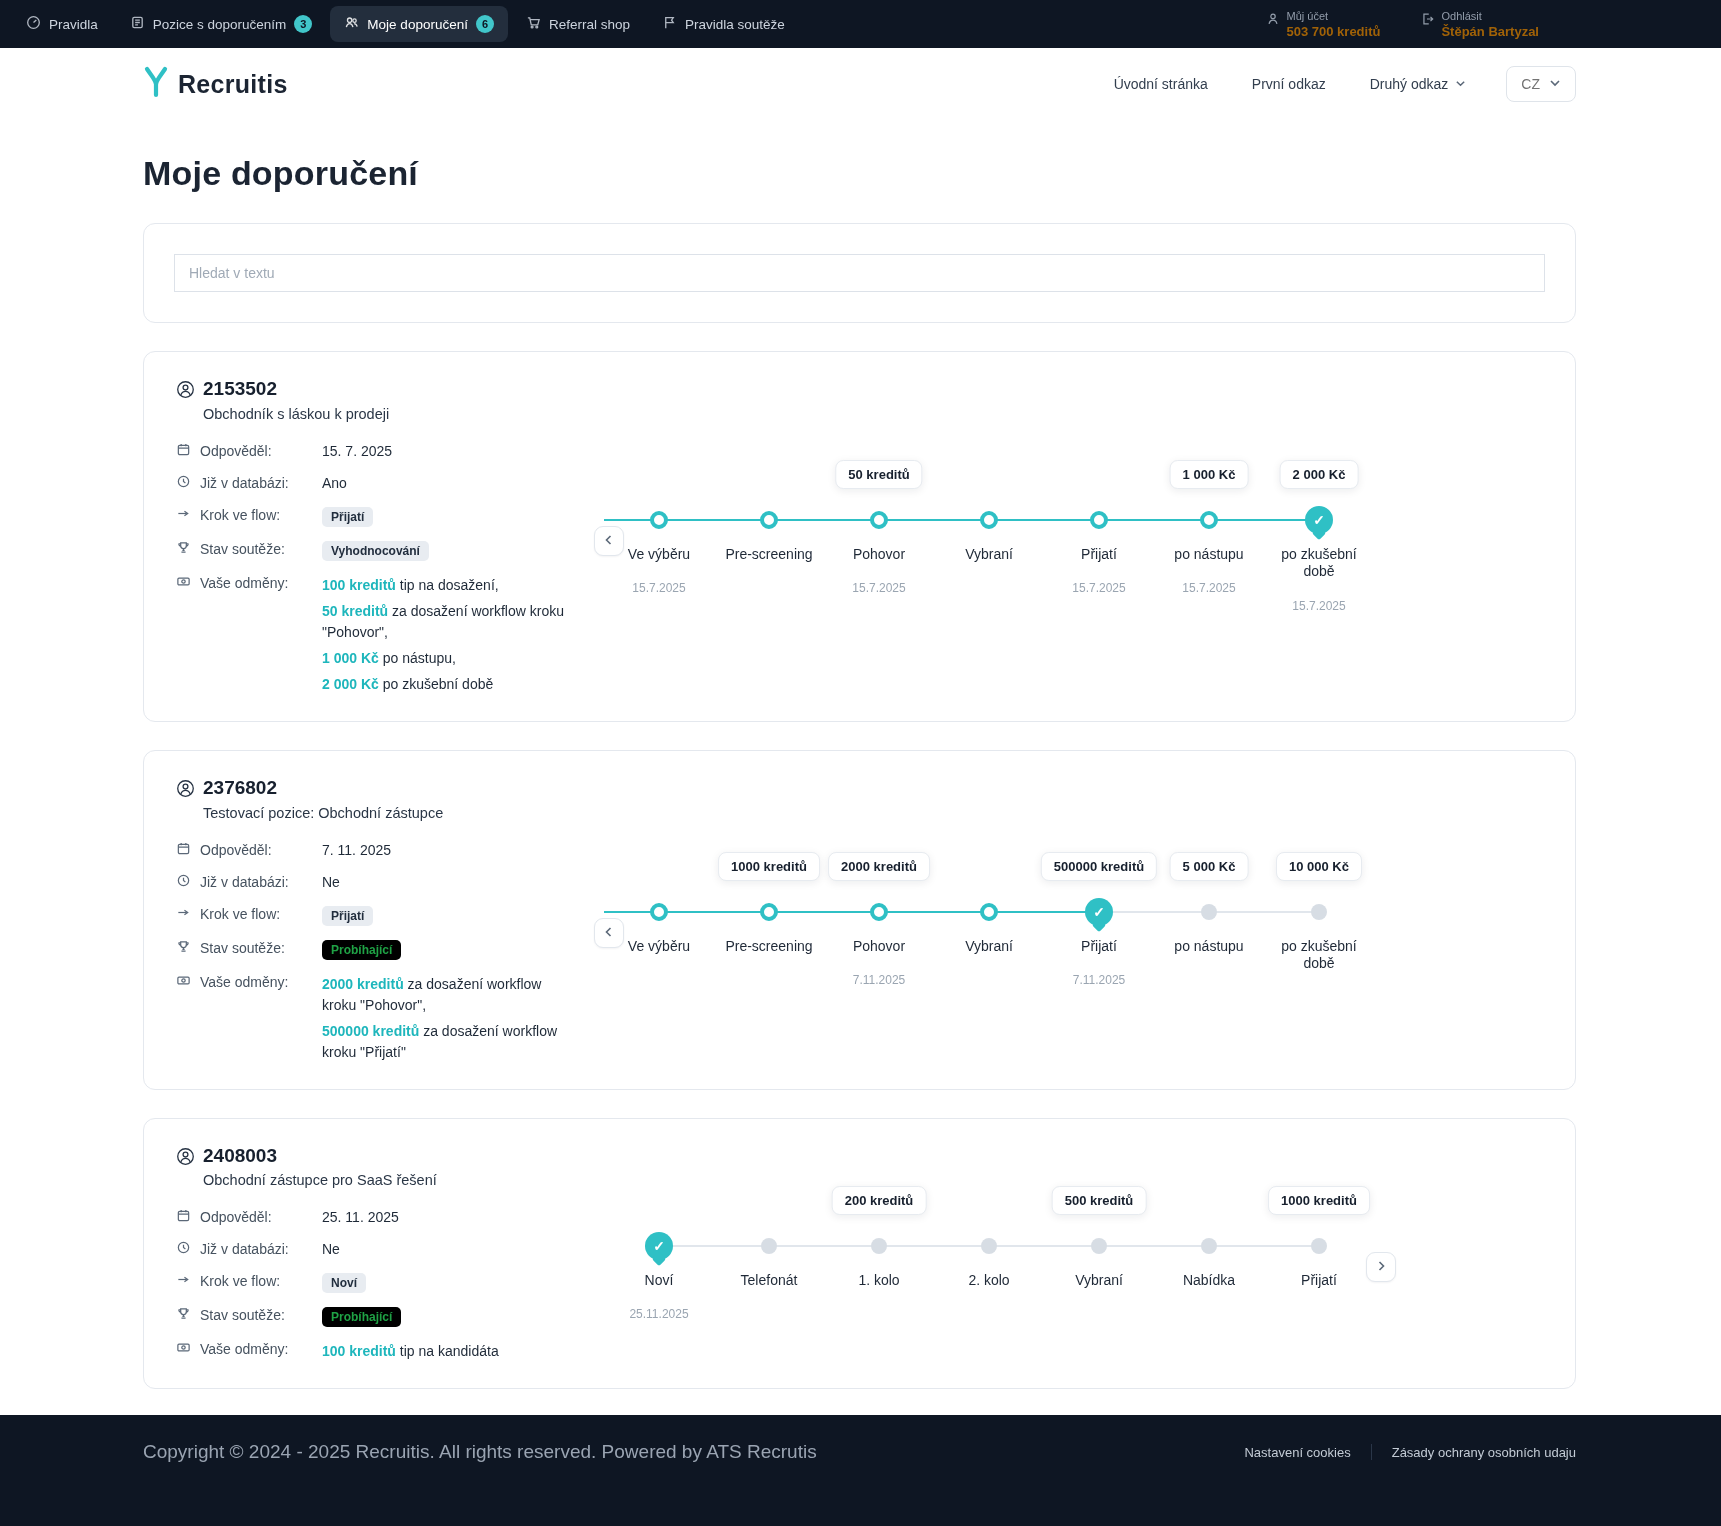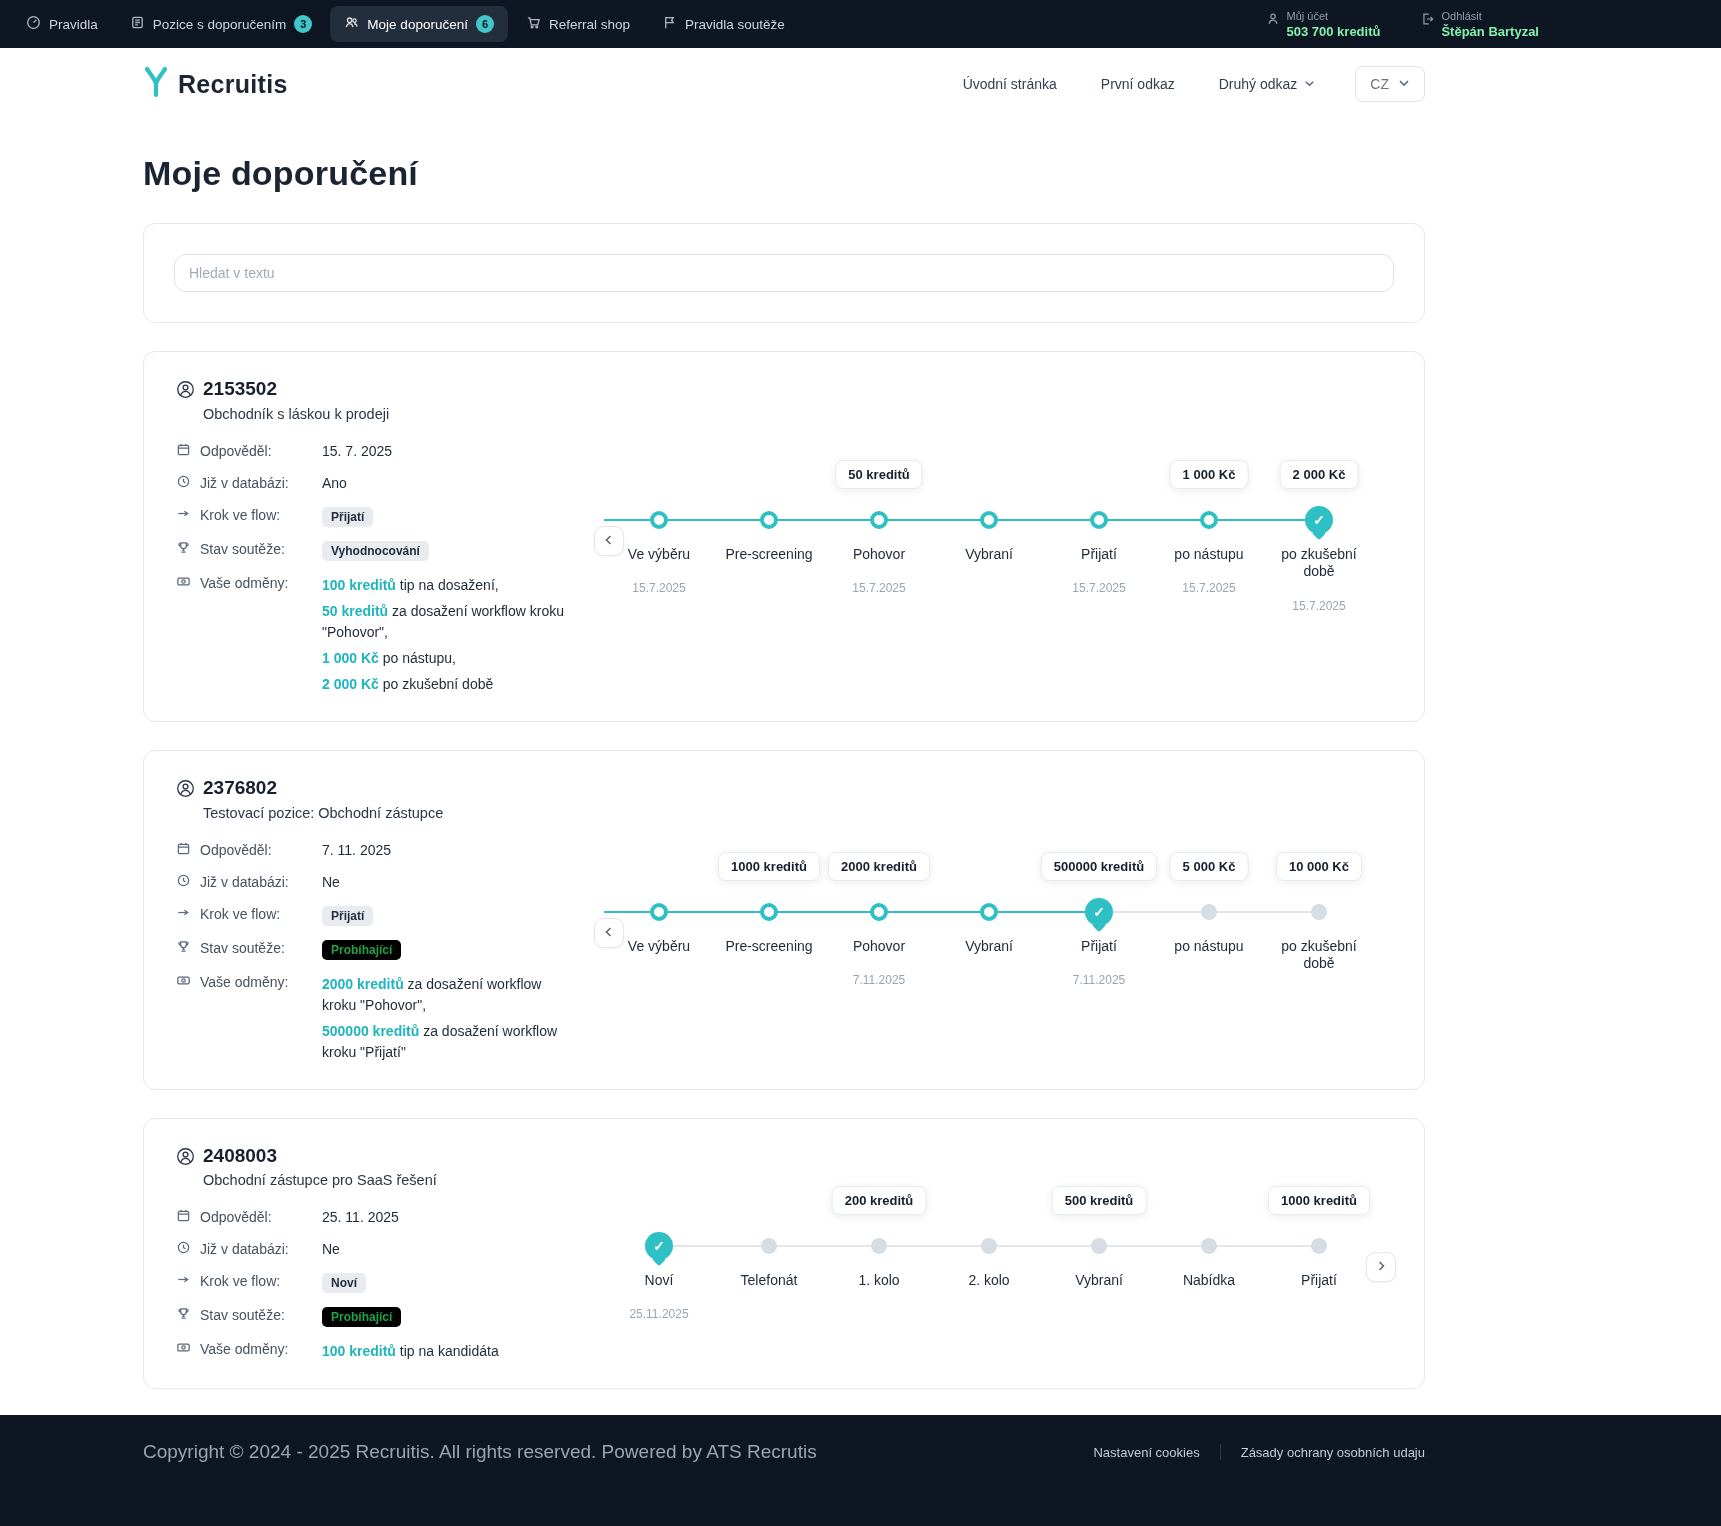--- a/index.html
+++ b/index.html
@@ -12,39 +12,39 @@
               padding:9px 14px; border-radius:8px; cursor:pointer; white-space:nowrap; }
   .nav-item.active { background:#232e3d; color:#fff; }
   .nav-item svg { stroke:currentColor; opacity:.85; }
   .nav-badge { background:#41c6ca; color:#0e1623; font-size:11px; font-weight:700; min-width:18px; height:18px;
                border-radius:999px; display:inline-flex; align-items:center; justify-content:center; padding:0 5px; }
   .nav-badge:empty { display:none; }
   .nav-right { margin-left:auto; display:flex; gap:40px; padding-right:182px; }
   .acct { display:flex; gap:7px; cursor:pointer; }
   .acct svg { stroke:#939dab; margin-top:2px; }
   .acct-label { font-size:11px; color:#939dab; }
-  .acct-value { font-size:13px; font-weight:700; color:#86efac; margin-top:2px; white-space:nowrap; }
-
-  
-  .content { width:1282px; margin-left:143px; }
+  .acct-value { font-size:13px; font-weight:700; color:#a16207; margin-top:2px; white-space:nowrap; }
+
+  
+  .content { width:1433px; margin-left:143px; }
 
   
   .site-head { display:flex; align-items:center; justify-content:space-between; margin-top:18px; }
   .brand { display:flex; align-items:center; gap:9px; }
   .brand-name { font-size:25px; font-weight:700; color:#1c2533; letter-spacing:.3px; }
   .head-nav { display:flex; align-items:center; gap:44px; }
   .head-link { font-size:14px; color:#323e4e; cursor:pointer; display:flex; align-items:center; gap:7px; }
   .lang-box { border:1px solid #dfe4ea; border-radius:8px; padding:9px 14px; display:flex; align-items:center;
               gap:9px; font-size:14px; color:#737373; cursor:pointer; margin-left:-4px; }
   .chev-down { stroke:#5b6878; }
 
   
   .page-title { font-size:34px; font-weight:800; color:#1b2432; margin:52px 0 0; letter-spacing:.2px; }
   .search-card { border:1px solid #e4e8ee; border-radius:12px; padding:30px; margin-top:30px; }
-  .search-input { width:100%; height:38px; border:1px solid #dde2e9; border-radius:12px; padding:0 14px;
+  .search-input { width:100%; height:38px; border:1px solid #dde2e9; border-radius:0; padding:0 14px;
                   font-size:14px; color:#737373; font-family:"Liberation Sans", sans-serif; outline:none; }
   .search-input::placeholder { color:#a0aab6; }
 
   
   .card { border:1px solid #e4e8ee; border-radius:12px; padding:26px 32px; margin-top:28px; }
   .card-grid { display:grid; grid-template-columns:400px 1fr; column-gap:28px; align-items:center; }
   .card-left { align-self:start; }
   .card-head { display:flex; align-items:flex-start; gap:8px; margin-bottom:20px; }
   .card-head svg { stroke:#273344; flex:none; margin-top:2px; }
   .cid { font-size:19px; font-weight:700; color:#17202e; line-height:1.2; }

